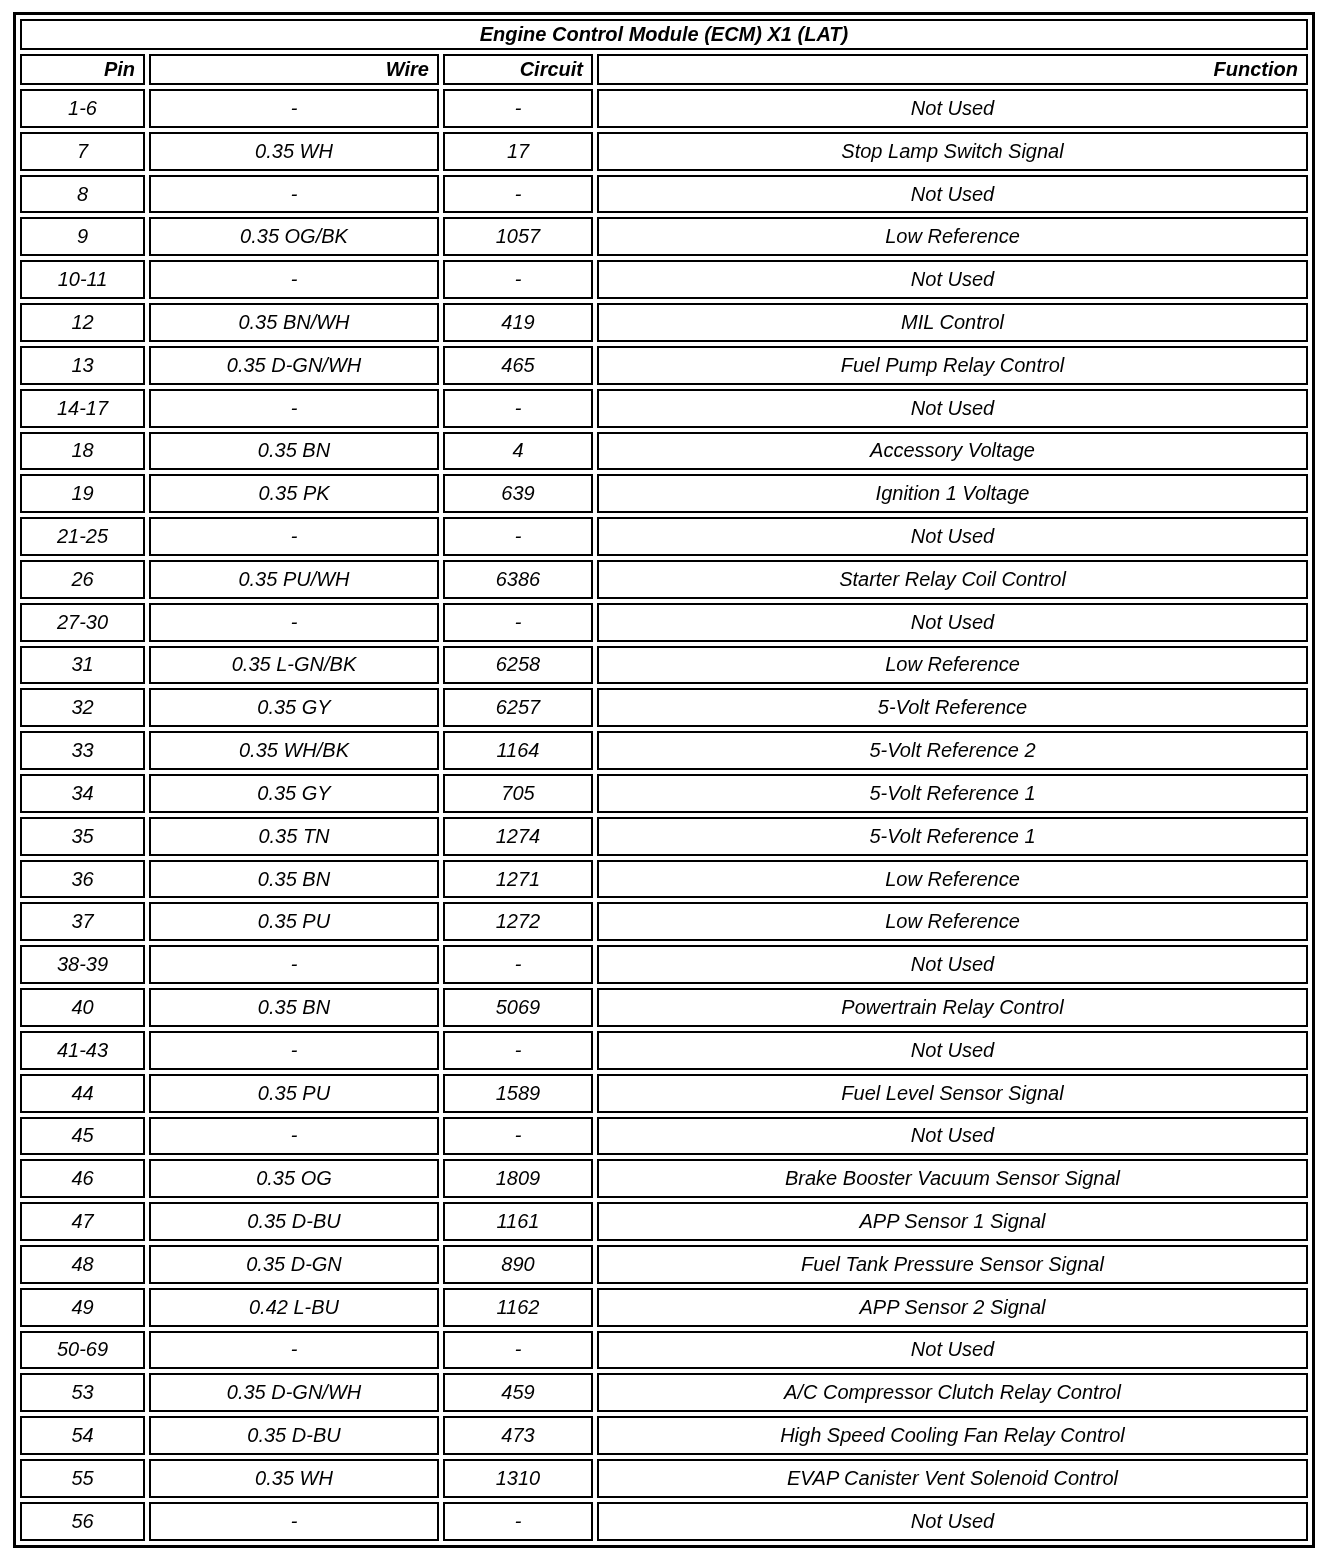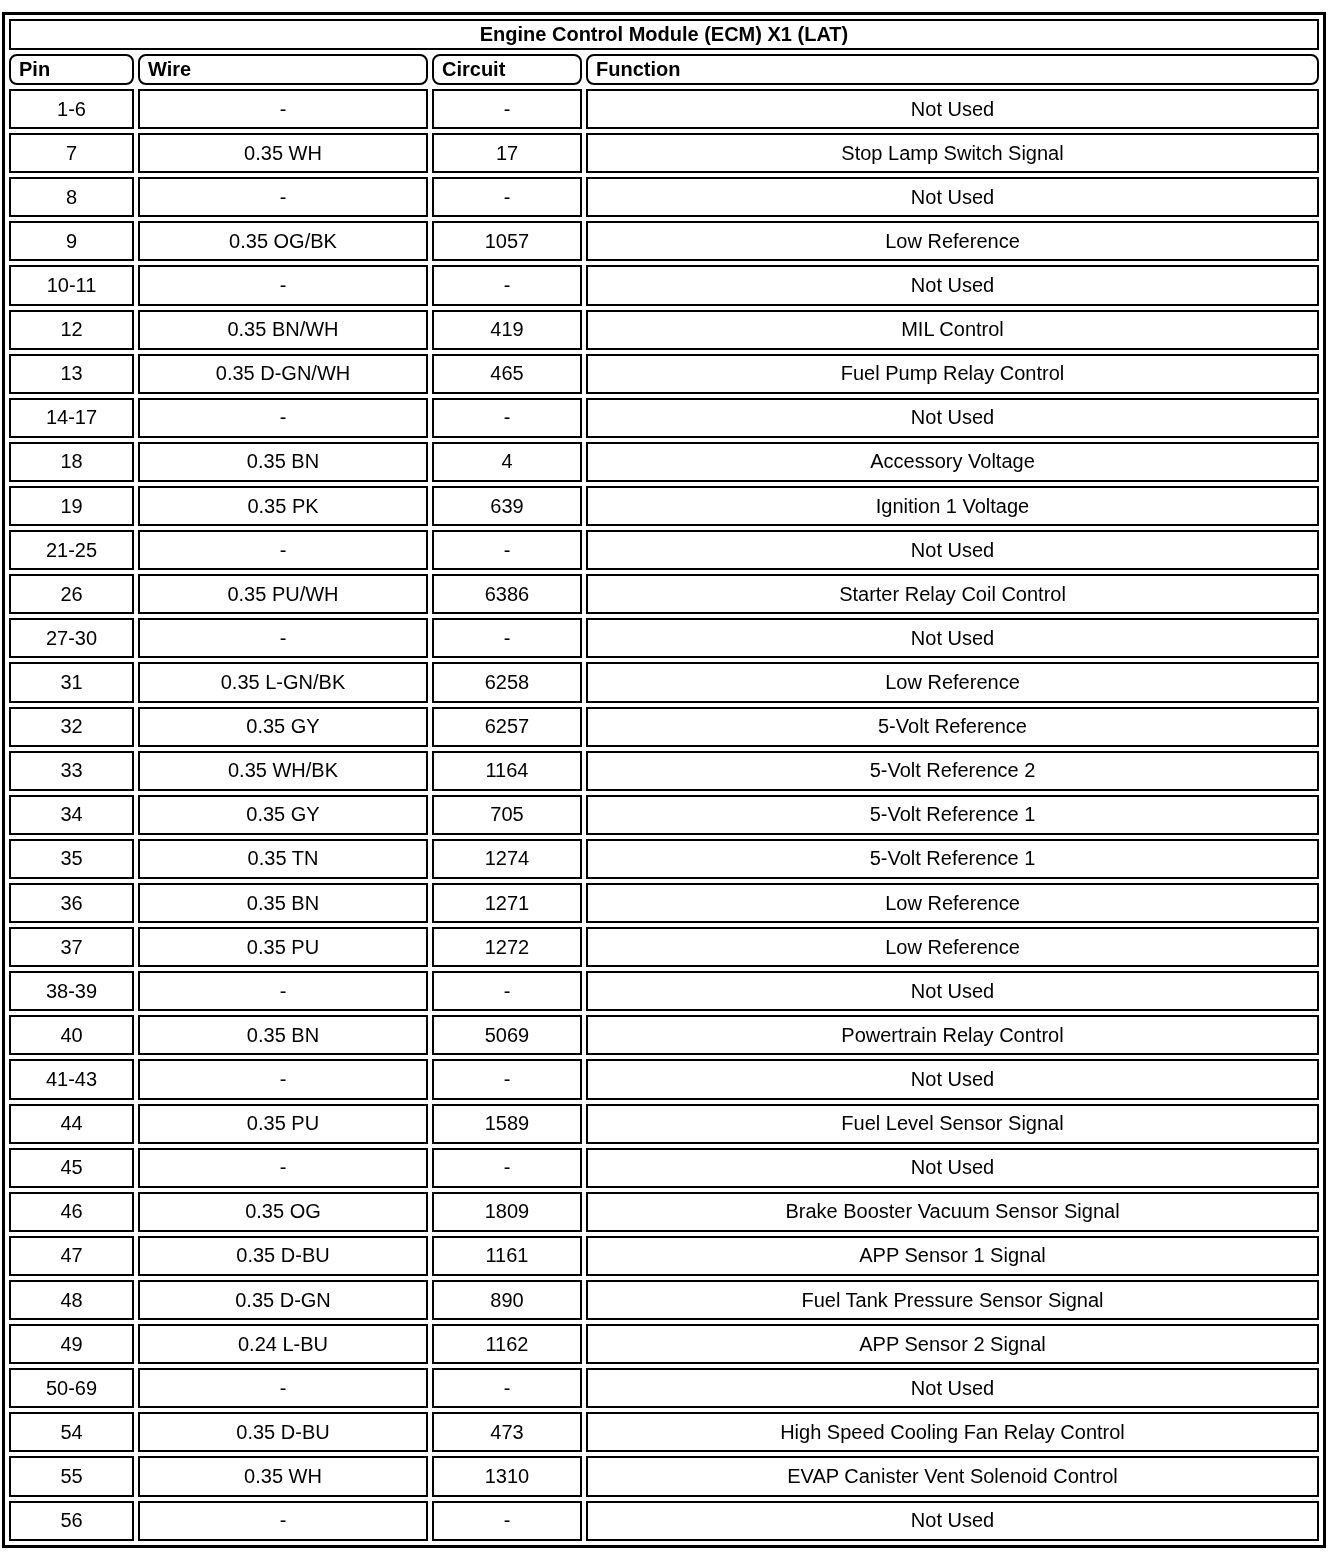--- a/index.html
+++ b/index.html
@@ -6,22 +6,23 @@
     margin: 0;
     padding: 0;
     background: #ffffff;
     font-family: "Liberation Sans", sans-serif;
     color: #000000;
   }
   .page {
     width: 1328px;
     height: 1560px;
     box-sizing: border-box;
-    padding: 12px 2px;
-    background: #ffffff;
+    padding: 12px 13px;
+    background: #ffffff;
+    font-style: italic;
   }
   table.pinout {
     width: 100%;
     height: 100%;
     border-collapse: separate;
     border-spacing: 4px;
     border: 3px solid #000000;
     background: #ffffff;
     table-layout: fixed;
   }
@@ -34,24 +35,23 @@
     background: #ffffff;
     overflow: hidden;
     white-space: nowrap;
   }
   .title-cell {
     text-align: center;
     font-weight: bold;
     font-size: 21px;
   }
   th.col-head {
-    text-align: left;
+    text-align: right;
     font-weight: bold;
     font-size: 21px;
-    border-radius: 8px;
   }
   td.c-pin, td.c-wire, td.c-circuit {
     text-align: center;
   }
   td.c-function {
     text-align: center;
   }
   col.w-pin     { width: 125px; }
   col.w-wire    { width: 290px; }
   col.w-circuit { width: 150px; }
@@ -243,29 +243,35 @@
           <td class="c-function">APP Sensor 1 Signal</td>
         </tr>
         <tr>
           <td class="c-pin">48</td>
           <td class="c-wire">0.35 D-GN</td>
           <td class="c-circuit">890</td>
           <td class="c-function">Fuel Tank Pressure Sensor Signal</td>
         </tr>
         <tr>
           <td class="c-pin">49</td>
-          <td class="c-wire">0.24 L-BU</td>
+          <td class="c-wire">0.42 L-BU</td>
           <td class="c-circuit">1162</td>
           <td class="c-function">APP Sensor 2 Signal</td>
         </tr>
         <tr>
           <td class="c-pin">50-69</td>
           <td class="c-wire">-</td>
           <td class="c-circuit">-</td>
           <td class="c-function">Not Used</td>
+        </tr>
+        <tr>
+          <td class="c-pin">53</td>
+          <td class="c-wire">0.35 D-GN/WH</td>
+          <td class="c-circuit">459</td>
+          <td class="c-function">A/C Compressor Clutch Relay Control</td>
         </tr>
         <tr>
           <td class="c-pin">54</td>
           <td class="c-wire">0.35 D-BU</td>
           <td class="c-circuit">473</td>
           <td class="c-function">High Speed Cooling Fan Relay Control</td>
         </tr>
         <tr>
           <td class="c-pin">55</td>
           <td class="c-wire">0.35 WH</td>

